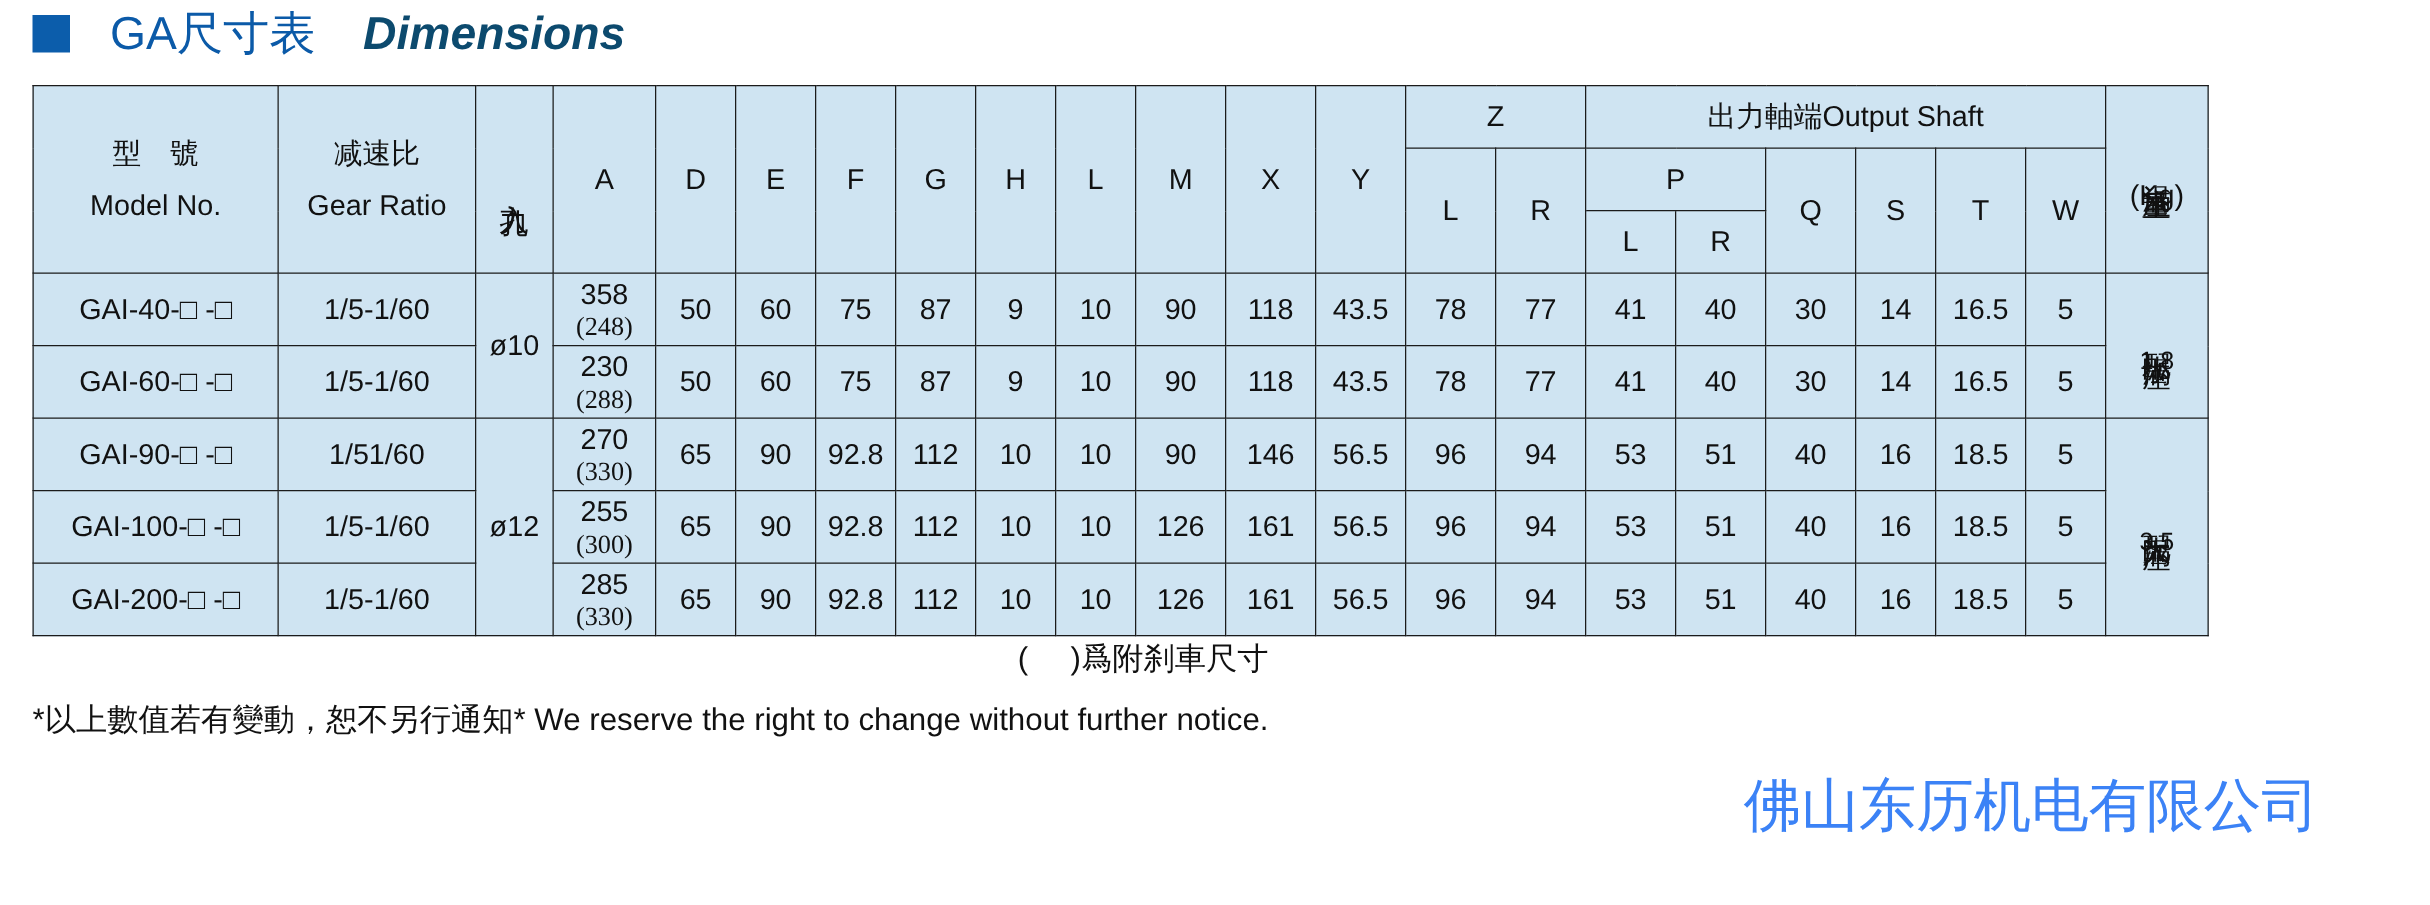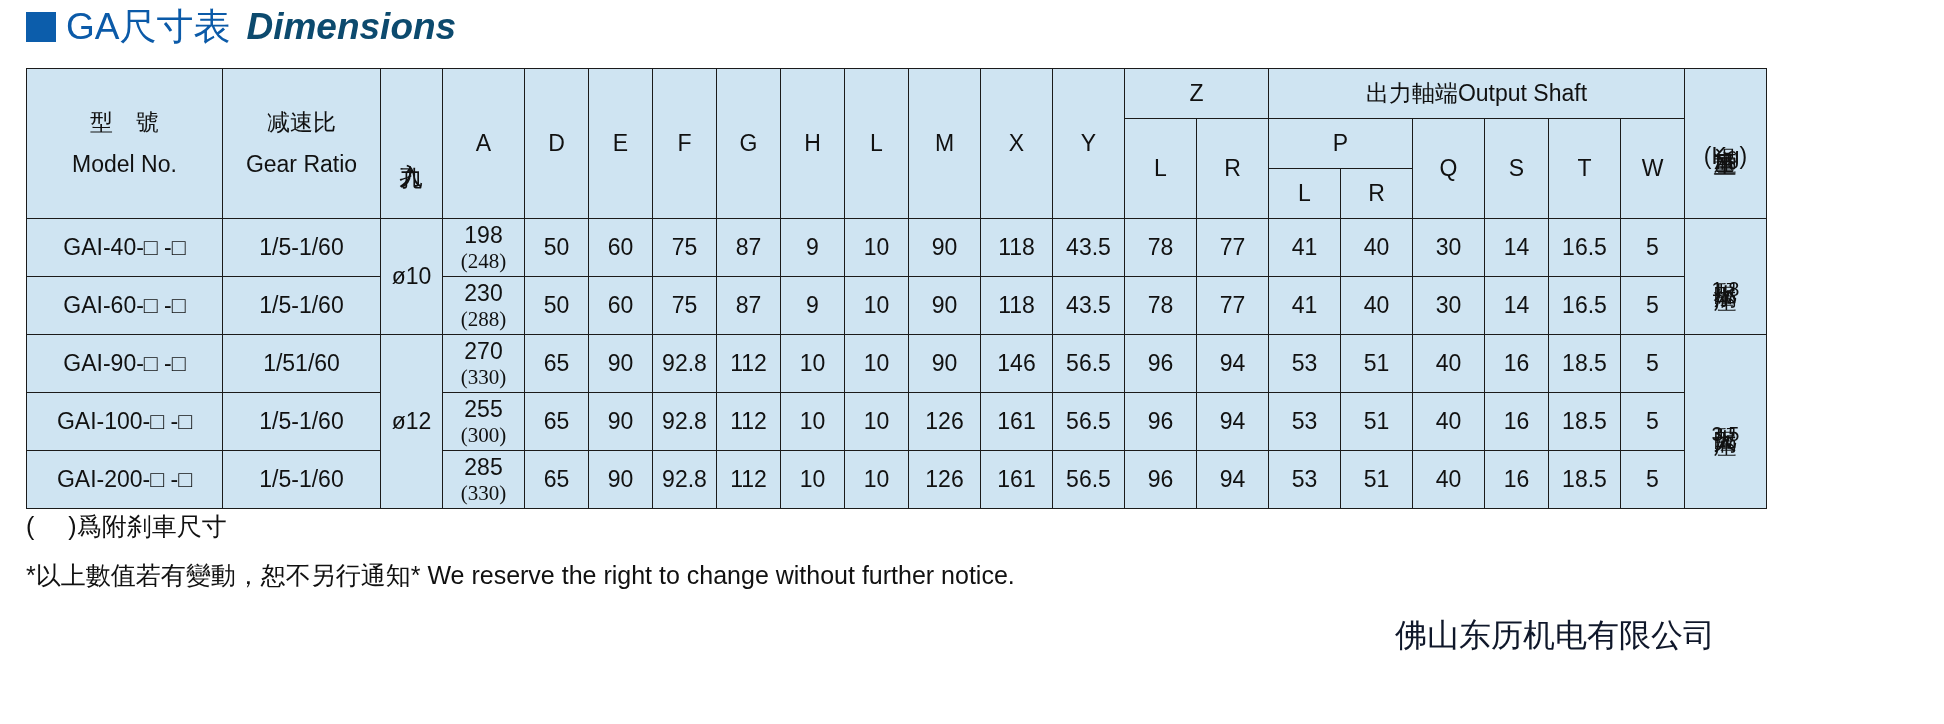--- a/index.html
+++ b/index.html
@@ -21,21 +21,21 @@
     height: 724px;
     padding: 0;
   }
   
   .title-row {
     position: absolute;
     left: 26px;
     top: 2px;
     display: flex;
     align-items: center;
-    gap: 10px;
+    gap: 32px;
   }
   .title-square {
     width: 30px;
     height: 30px;
     background: #0c5dab;
     display: inline-block;
   }
   .title-cn {
     font-size: 37px;
     color: #0b5aa8;
@@ -102,33 +102,34 @@
     line-height: 1.22;
   }
   .kg-cell .kgv { font-size: 20px; }
   
   .notes {
     position: absolute;
     left: 26px;
     top: 510px;
     font-size: 25px;
     color: #111;
+    text-align: right;
   }
   .note-line {
     margin-bottom: 16px;
     white-space: nowrap;
   }
   .note-line .sp { display: inline-block; width: 34px; }
   .note-line.last { margin-top: 8px; }
   .watermark {
     position: absolute;
     left: 1395px;
     top: 614px;
-    font-size: 32px;
-    color: #0f172a;
+    font-size: 46px;
+    color: #3b82f6;
     font-family: "Liberation Sans", sans-serif;
     white-space: nowrap;
   }
 </style>
 </head>
 <body>
 
 <div class="page">
 
   <div class="title-row">
@@ -208,21 +209,21 @@
           <th>L</th>
           <th>R</th>
         </tr>
       </thead>
       <tbody>
         <tr class="datarow">
           <td>GAI-40-□ -□</td>
           <td>1/5-1/60</td>
           <td rowspan="2">ø10</td>
           <td>
-            <span class="two-line">198</span>
+            <span class="two-line">358</span>
             <span class="two-line paren">(248)</span>
           </td>
           <td>50</td>
           <td>60</td>
           <td>75</td>
           <td>87</td>
           <td>9</td>
           <td>10</td>
           <td>90</td>
           <td>118</td>

